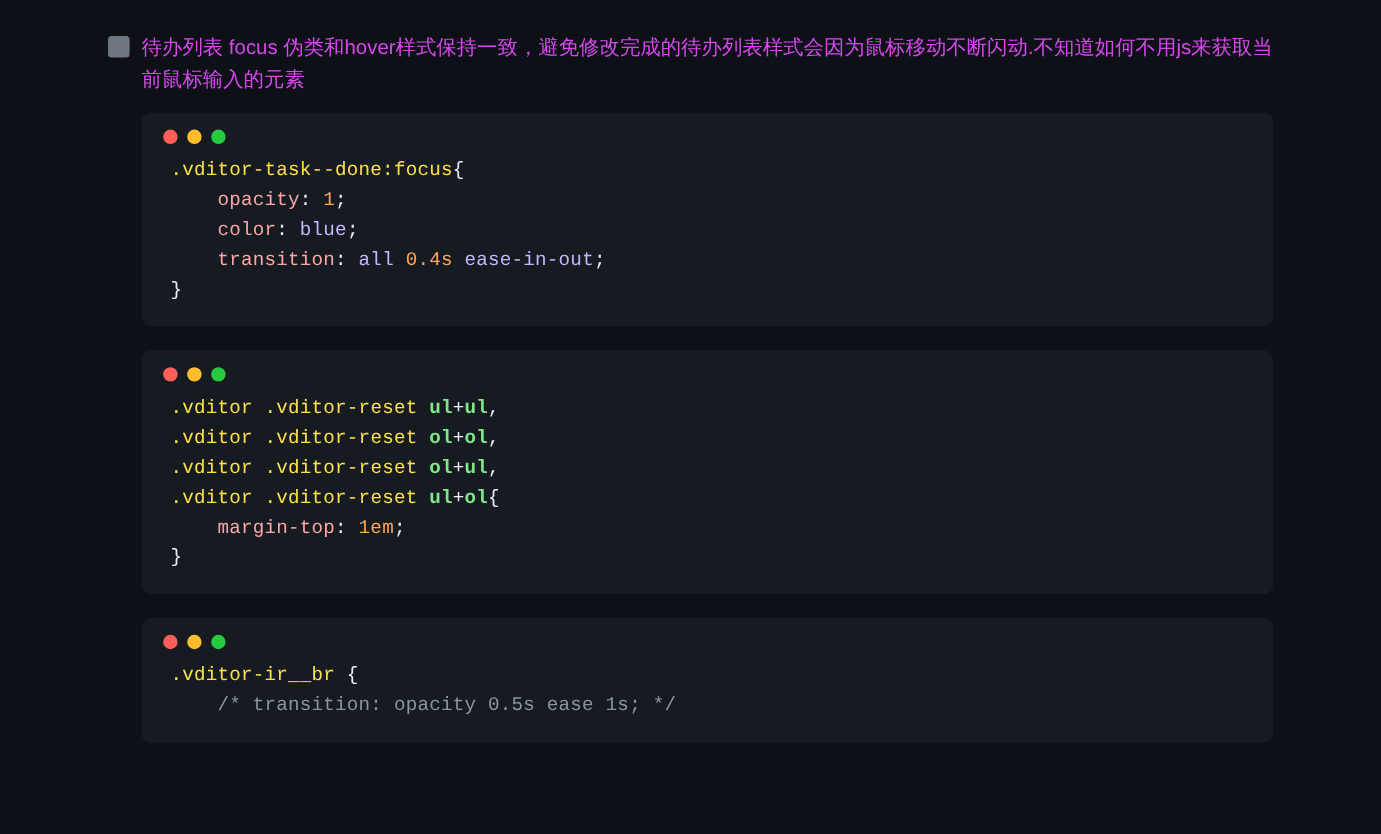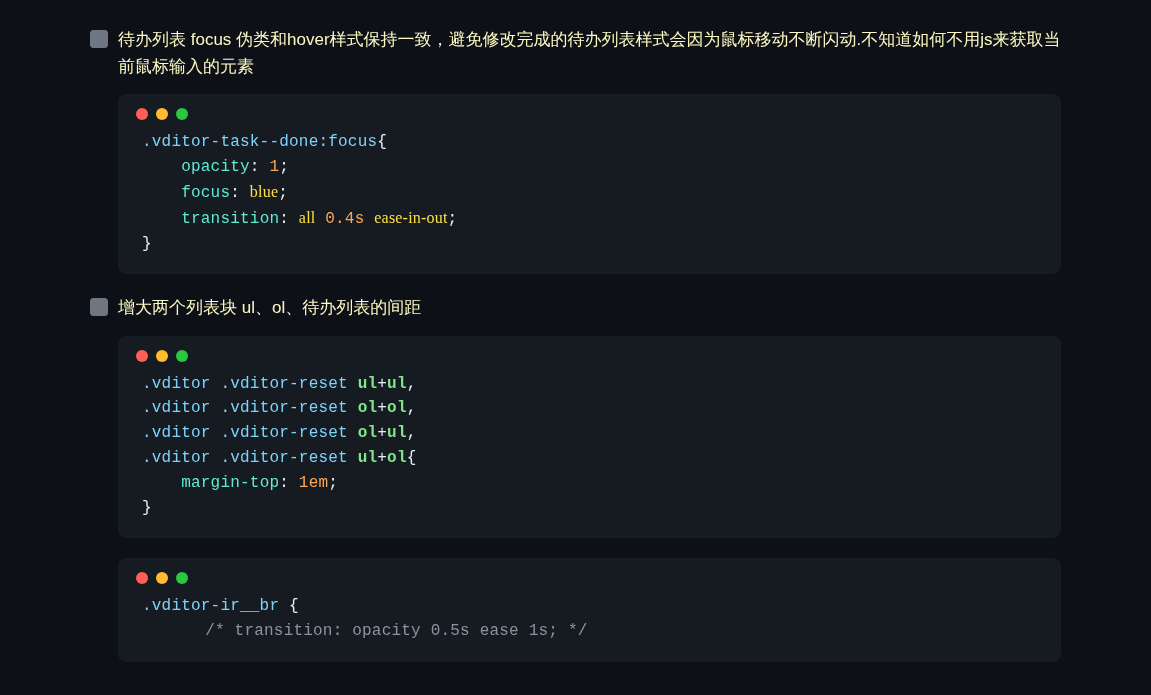--- a/index.html
+++ b/index.html
@@ -25,21 +25,21 @@
     width: 16px;
     height: 16px;
     border: 1px solid #6e7681;
     border-radius: 3px;
     background: #6e7681;
     margin-top: 4px;
     margin-right: 10px;
     flex-shrink: 0;
   }
   .task-text {
-    color: #fef9c3;
+    color: #d946ef;
     font-size: 17px;
     line-height: 1.6;
     font-weight: 500;
   }
   .code-block {
     background: #161b22;
     border-radius: 8px;
     margin: 14px 0 20px 28px;
     overflow: hidden;
   }
@@ -60,54 +60,50 @@
     margin: 0;
     padding: 4px 24px 18px 24px;
     font-family: "SFMono-Regular", Consolas, "Liberation Mono", Menlo, monospace;
     font-size: 16px;
     line-height: 1.55;
     color: #f1f5f9;
     white-space: pre;
     overflow-x: auto;
     letter-spacing: 0.2px;
   }
-  .sel  { color: #7dd3fc; text-align: right; }   
-  .prop { color: #5eead4; }   
+  .sel  { color: #fde047; text-align: right; }   
+  .prop { color: #fca5a5; }   
   .num  { color: #ffa657; }   
   .kw   { color: #7ee787; font-weight: 600; font-family: Liberation Mono, monospace; } 
   .punc { color: #e6edf3; }
-  .plain{ color: #fde047; font-family: Liberation Serif, serif; }
-  .comment { color: #8b949e; margin-left: 24px; }
+  .plain{ color: #c4b5fd; }
+  .comment { color: #8b949e; }
 </style>
 </head>
 <body>
 
 <div class="container">
 
   <div class="task-item">
     <div class="checkbox"></div>
     <div class="task-text">待办列表 focus 伪类和hover样式保持一致，避免修改完成的待办列表样式会因为鼠标移动不断闪动.不知道如何不用js来获取当前鼠标输入的元素</div>
   </div>
   <div class="code-block">
     <div class="traffic-lights">
       <div class="light red"></div>
       <div class="light yellow"></div>
       <div class="light green"></div>
     </div>
 <pre><span class="sel">.vditor-task--done:focus</span><span class="punc">{</span>
     <span class="prop">opacity</span><span class="punc">: </span><span class="num">1</span><span class="punc">;</span>
-    <span class="prop">focus</span><span class="punc">: </span><span class="plain">blue</span><span class="punc">;</span>
+    <span class="prop">color</span><span class="punc">: </span><span class="plain">blue</span><span class="punc">;</span>
     <span class="prop">transition</span><span class="punc">: </span><span class="plain">all</span> <span class="num">0.4s</span> <span class="plain">ease-in-out</span><span class="punc">;</span>
 <span class="punc">}</span></pre>
   </div>
 
-  <div class="task-item">
-    <div class="checkbox"></div>
-    <div class="task-text">增大两个列表块 ul、ol、待办列表的间距</div>
-  </div>
   <div class="code-block">
     <div class="traffic-lights">
       <div class="light red"></div>
       <div class="light yellow"></div>
       <div class="light green"></div>
     </div>
 <pre><span class="sel">.vditor</span> <span class="sel">.vditor-reset</span> <span class="kw">ul</span><span class="punc">+</span><span class="kw">ul</span><span class="punc">,</span>
 <span class="sel">.vditor</span> <span class="sel">.vditor-reset</span> <span class="kw">ol</span><span class="punc">+</span><span class="kw">ol</span><span class="punc">,</span>
 <span class="sel">.vditor</span> <span class="sel">.vditor-reset</span> <span class="kw">ol</span><span class="punc">+</span><span class="kw">ul</span><span class="punc">,</span>
 <span class="sel">.vditor</span> <span class="sel">.vditor-reset</span> <span class="kw">ul</span><span class="punc">+</span><span class="kw">ol</span><span class="punc">{</span>

